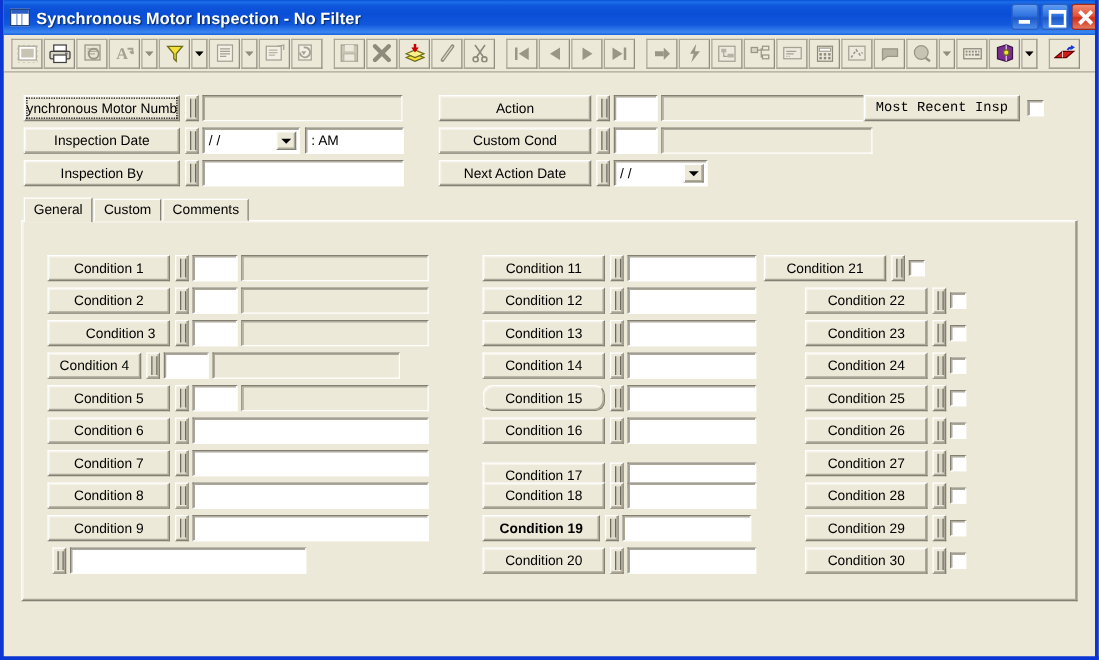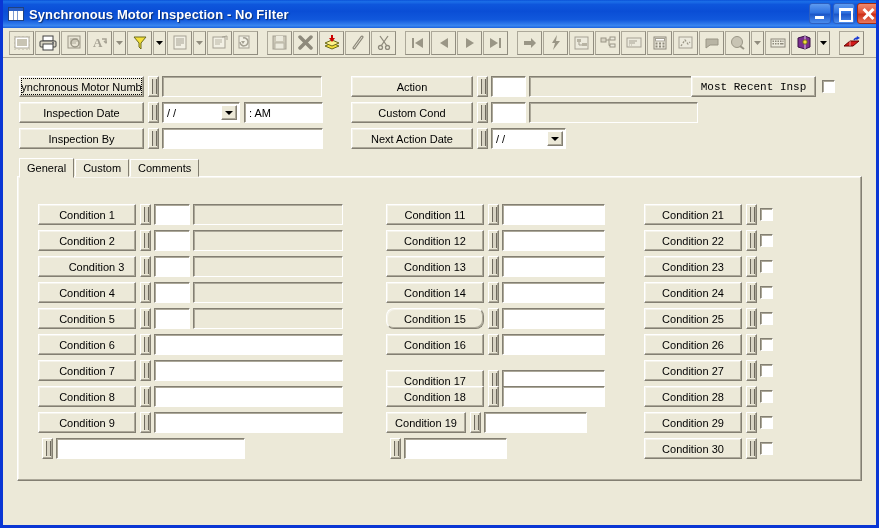--- a/index.html
+++ b/index.html
@@ -670,21 +670,21 @@
         <div class="crow" style="left: 20px; top: 79px;">
           <div class="btn3d cbtn" style="width: 98px; padding-left: 19px;">Condition 3</div>
           <div style="width: 4px;"></div>
           <div class="pipebtn"></div>
           <div style="width: 3px;"></div>
           <div class="fieldwhite" style="width: 36px;"></div>
           <div style="width: 3px;"></div>
           <div class="fielddis" style="width: 150px;"></div>
         </div>
         <div class="crow" style="left: 20px; top: 105px;">
-          <div class="btn3d cbtn" style="width: 98px; text-align: right;">Condition 4</div>
+          <div class="btn3d cbtn" style="width: 75px; text-align: right;">Condition 4</div>
           <div style="width: 4px;"></div>
           <div class="pipebtn"></div>
           <div style="width: 3px;"></div>
           <div class="fieldwhite" style="width: 36px;"></div>
           <div style="width: 3px;"></div>
           <div class="fielddis" style="width: 150px;"></div>
         </div>
         <div class="crow" style="left: 20px; top: 131px;">
           <div class="btn3d cbtn" style="width: 98px;">Condition 5</div>
           <div style="width: 4px;"></div>
@@ -778,33 +778,34 @@
           <div class="fieldwhite" style="width: 103px;"></div>
         </div>
         <div class="crow" style="left: 368px; top: 209px;">
           <div class="btn3d cbtn" style="width: 98px;">Condition 18</div>
           <div style="width: 4px;"></div>
           <div class="pipebtn"></div>
           <div style="width: 3px;"></div>
           <div class="fieldwhite" style="width: 103px;"></div>
         </div>
         <div class="crow" style="left: 368px; top: 235px;">
-          <div class="btn3d cbtn" style="width: 80px;">Condition 19</div>
+          <div class="btn3d cbtn" style="width: 94px; font-weight: bold;">Condition 19</div>
           <div style="width: 4px;"></div>
           <div class="pipebtn"></div>
           <div style="width: 3px;"></div>
           <div class="fieldwhite" style="width: 103px;"></div>
         </div>
         <div class="crow" style="left: 368px; top: 261px;">
-          <div style="width: 4px;"></div>
-          <div class="pipebtn"></div>
-          <div style="width: 3px;"></div>
-          <div class="fieldwhite" style="width: 103px;"></div>
-        </div>
-        <div class="crow" style="left: 626px; top: 27px;">
+          <div class="btn3d cbtn" style="width: 98px;">Condition 20</div>
+          <div style="width: 4px;"></div>
+          <div class="pipebtn"></div>
+          <div style="width: 3px;"></div>
+          <div class="fieldwhite" style="width: 103px;"></div>
+        </div>
+        <div class="crow" style="left: 593px; top: 27px;">
           <div class="btn3d cbtn" style="width: 98px;">Condition 21</div>
           <div style="width: 4px;"></div>
           <div class="pipebtn"></div>
           <div style="width: 3px;"></div>
           <div style="display: flex; align-items: center;">
             <span class="cbox"></span>
           </div>
         </div>
         <div class="crow" style="left: 626px; top: 53px;">
           <div class="btn3d cbtn" style="width: 98px;">Condition 22</div>

